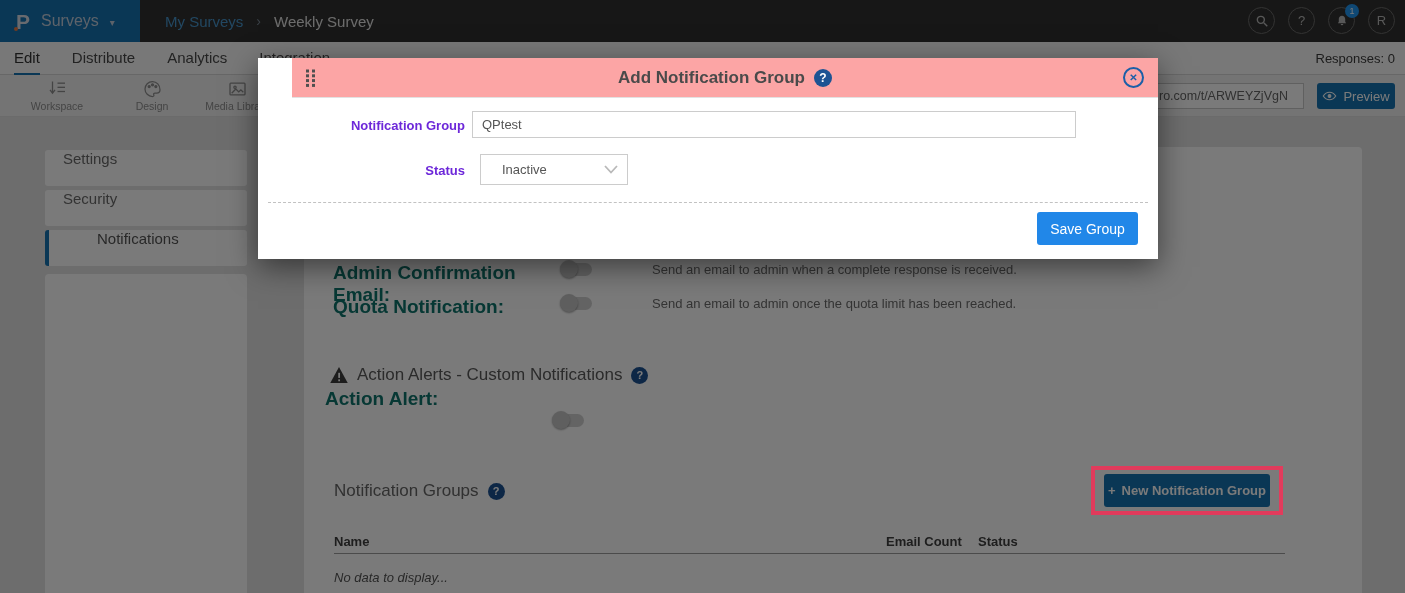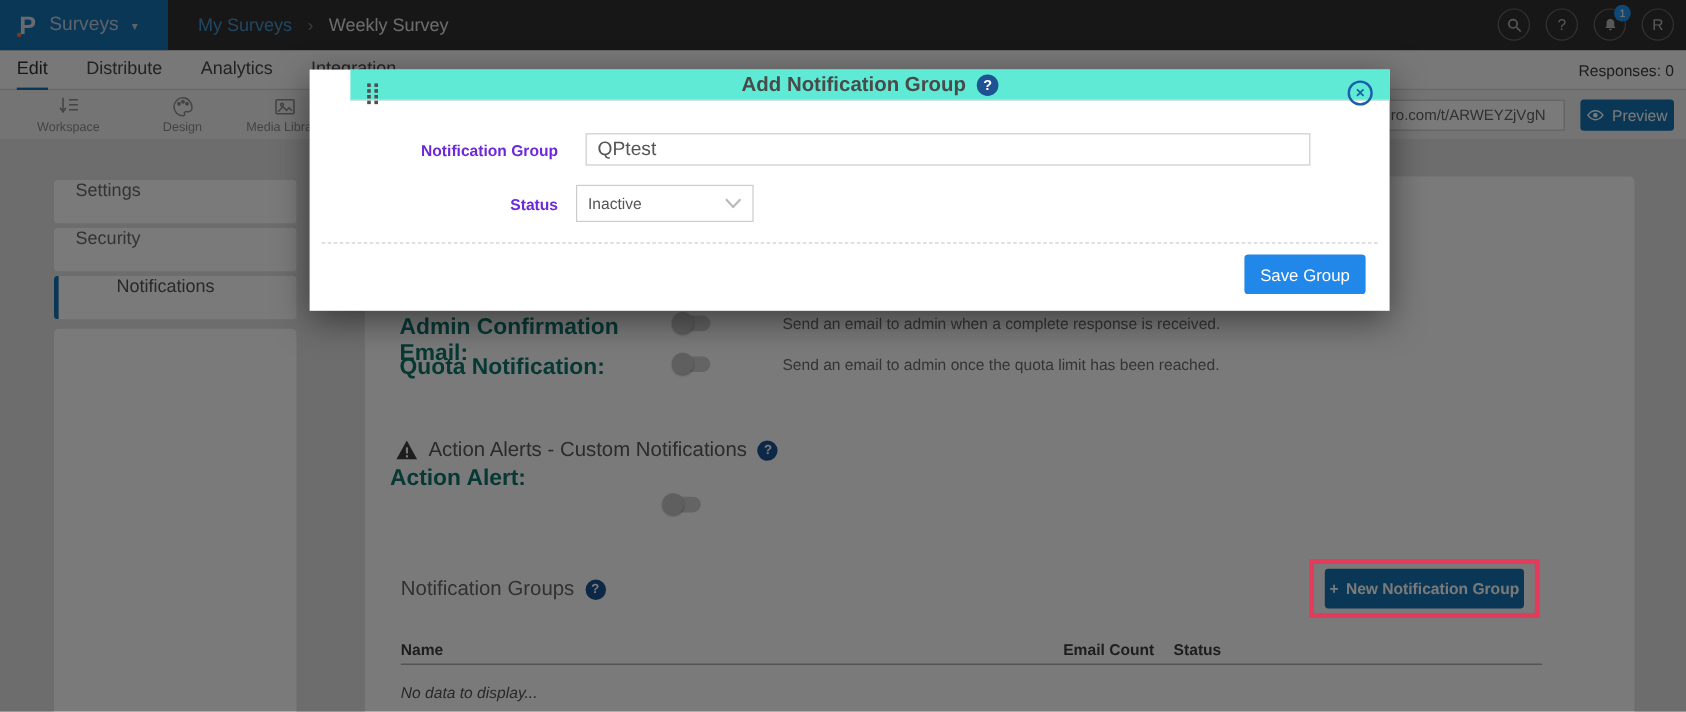--- a/index.html
+++ b/index.html
@@ -53,27 +53,27 @@
   .table-divider { position:absolute; left:334px; top:553px; width:951px; border-top:1px solid #9e9e9e; }
   .empty-text { position:absolute; left:334px; top:570px; font-size:13px; font-style:italic; color:#555; }
   .new-group-btn { position:absolute; left:1104px; top:474px; width:166px; height:33px; background:#1673b1; border-radius:3px; color:#fff; font-size:13px; font-weight:bold; display:flex; align-items:center; justify-content:center; gap:6px; cursor:pointer; }
 
   
   .overlay { position:absolute; inset:0; background:rgba(0,0,0,0.52); z-index:40; }
   .red-box { position:absolute; left:1091px; top:466px; width:192px; height:49px; border:4px solid #e23b5c; z-index:45; }
 
   
   .modal { position:absolute; left:258px; top:58px; width:900px; height:201px; background:#fff; box-shadow:0 8px 28px rgba(0,0,0,.5); z-index:50; }
-  .modal-header { position:relative; height:26px; background:#5eead4; border-bottom:1px solid #e2e2e2; display:flex; align-items:center; justify-content:center; gap:9px;margin-left:34px; }
+  .modal-header { position:relative; height:40px; background:#fca5a5; border-bottom:1px solid #e2e2e2; display:flex; align-items:center; justify-content:center; gap:9px;margin-left:34px; }
   .modal-title { font-size:17px; font-weight:bold; color:#4a4a4a; }
   .drag-handle { position:absolute; left:13px; top:11px; cursor:grab; }
   .modal-close { position:absolute; right:14px; top:9px; width:21px; height:21px; border:2px solid #1a5fa8; border-radius:50%; color:#1a5fa8; font-size:10px; font-weight:bold; display:flex; align-items:center; justify-content:center; cursor:pointer; }
   .m-label { position:absolute; left:0; width:207px; text-align:right; font-weight:bold; font-size:13px; color:#6d28d9; }
-  .m-input { position:absolute; left:230px; top:53px; width:604px; height:27px; border:1px solid #ccc; font-size:16px; color:#555; padding-left:9px; font-family:"Liberation Sans",sans-serif; }
-  .m-select { position:absolute; left:222px; top:96px; width:148px; height:31px; border:1px solid #ccc; display:flex; align-items:center; padding-left:9px; font-size:13px; color:#555; cursor:pointer; }
+  .m-input { position:absolute; left:214px; top:53px; width:604px; height:27px; border:1px solid #ccc; font-size:13px; color:#555; padding-left:9px; font-family:"Liberation Sans",sans-serif; }
+  .m-select { position:absolute; left:222px; top:96px; width:148px; height:31px; border:1px solid #ccc; display:flex; align-items:center; padding-left:21px; font-size:13px; color:#555; cursor:pointer; }
   .m-select svg { position:absolute; right:9px; }
   .m-dashed { position:absolute; left:10px; right:10px; top:144px; border-top:1px dashed #c2c2c2; }
   .save-btn { position:absolute; left:779px; top:154px; width:101px; height:33px; background:#2187e8; border-radius:3px; color:#fff; font-size:14px; display:flex; align-items:center; justify-content:center; cursor:pointer; }
 </style>
 </head>
 <body>
 
 <div class="app">
 
   <div class="topbar">

